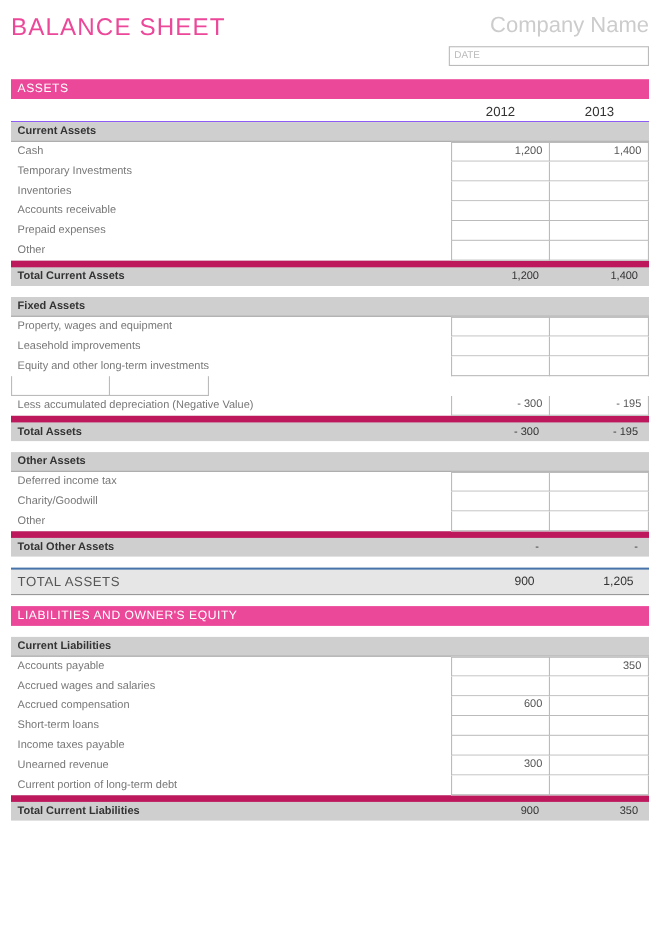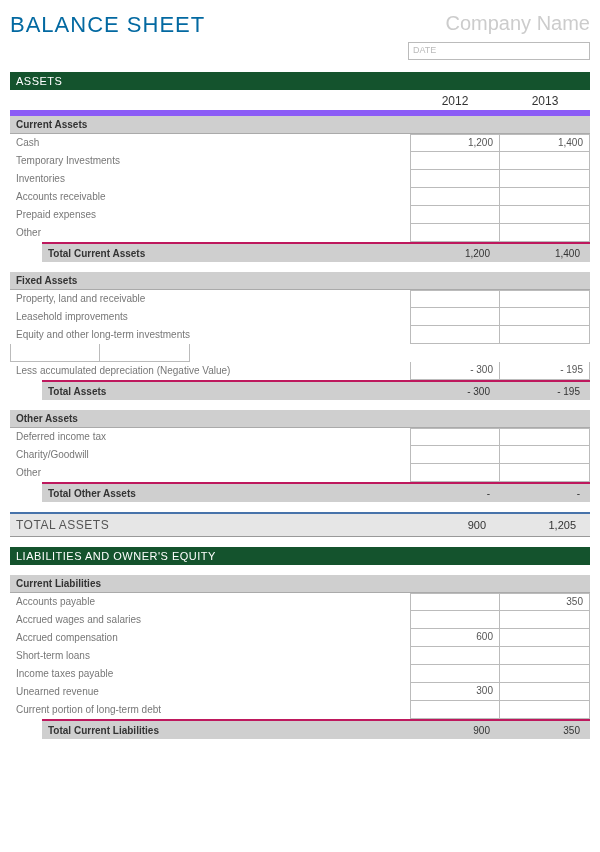--- a/index.html
+++ b/index.html
@@ -13,52 +13,52 @@
   }
   .header-row {
     display: flex;
     justify-content: space-between;
     align-items: flex-start;
     margin-bottom: 4px;
   }
   .title {
     font-size: 22px;
     letter-spacing: 1px;
-    color: #0369a1;
+    color: #ec4899;
     font-weight: normal;
   }
   .company {
     font-size: 20px;
     color: #ccc;
     font-weight: normal;
   }
   .date-box {
     float: right;
     width: 182px;
     height: 18px;
     border: 1px solid #bbb;
     color: #bbb;
     font-size: 9px;
     padding: 2px 4px;
     margin-bottom: 12px;
   }
   .clear { clear: both; }
   .section-bar {
-    background: #14532d;
+    background: #ec4899;
     color: #fff;
     font-size: 11px;
     padding: 3px 6px;
     font-weight: normal;
     letter-spacing: 0.5px;
   }
   .year-row {
     display: flex;
     justify-content: flex-end;
     padding: 4px 0 2px 0;
-    border-bottom: 6px solid #8b5cf6;
+    border-bottom: 1px solid #8b5cf6;
   }
   .year-row span {
     width: 90px;
     text-align: center;
     font-size: 12px;
     color: #333;
   }
   .sub-head {
     background: #cfcfcf;
     font-weight: bold;
@@ -87,22 +87,21 @@
     color: #555;
     background: #fff;
   }
   .cell.first-row { border-top: 1px solid #bbb; }
   .cell + .cell { border-left: none; }
   .total-row {
     background: #cfcfcf;
     display: flex;
     align-items: center;
     min-height: 20px;
-    border-top: 2px solid #be185d;
-    margin-left: 32px;
+    border-top: 6px solid #be185d;
   }
   .total-row .tlabel {
     flex: 1;
     font-weight: bold;
     font-size: 10px;
     padding: 3px 6px;
   }
   .total-row .tval {
     width: 90px;
     text-align: right;
@@ -188,21 +187,21 @@
   <div class="tlabel">Total Current Assets</div>
   <div class="tval">1,200</div>
   <div class="tval">1,400</div>
 </div>
 
 <div class="gap"></div>
 
 <div class="sub-head">Fixed Assets</div>
 <div>
     <div class="line">
-      <div class="label">Property, land and receivable</div>
+      <div class="label">Property, wages and equipment</div>
       <div class="cell first-row"></div>
       <div class="cell first-row"></div>
     </div>
     <div class="line">
       <div class="label">Leasehold improvements</div>
       <div class="cell"></div>
       <div class="cell"></div>
     </div>
     <div class="line">
       <div class="label">Equity and other long-term investments</div>

